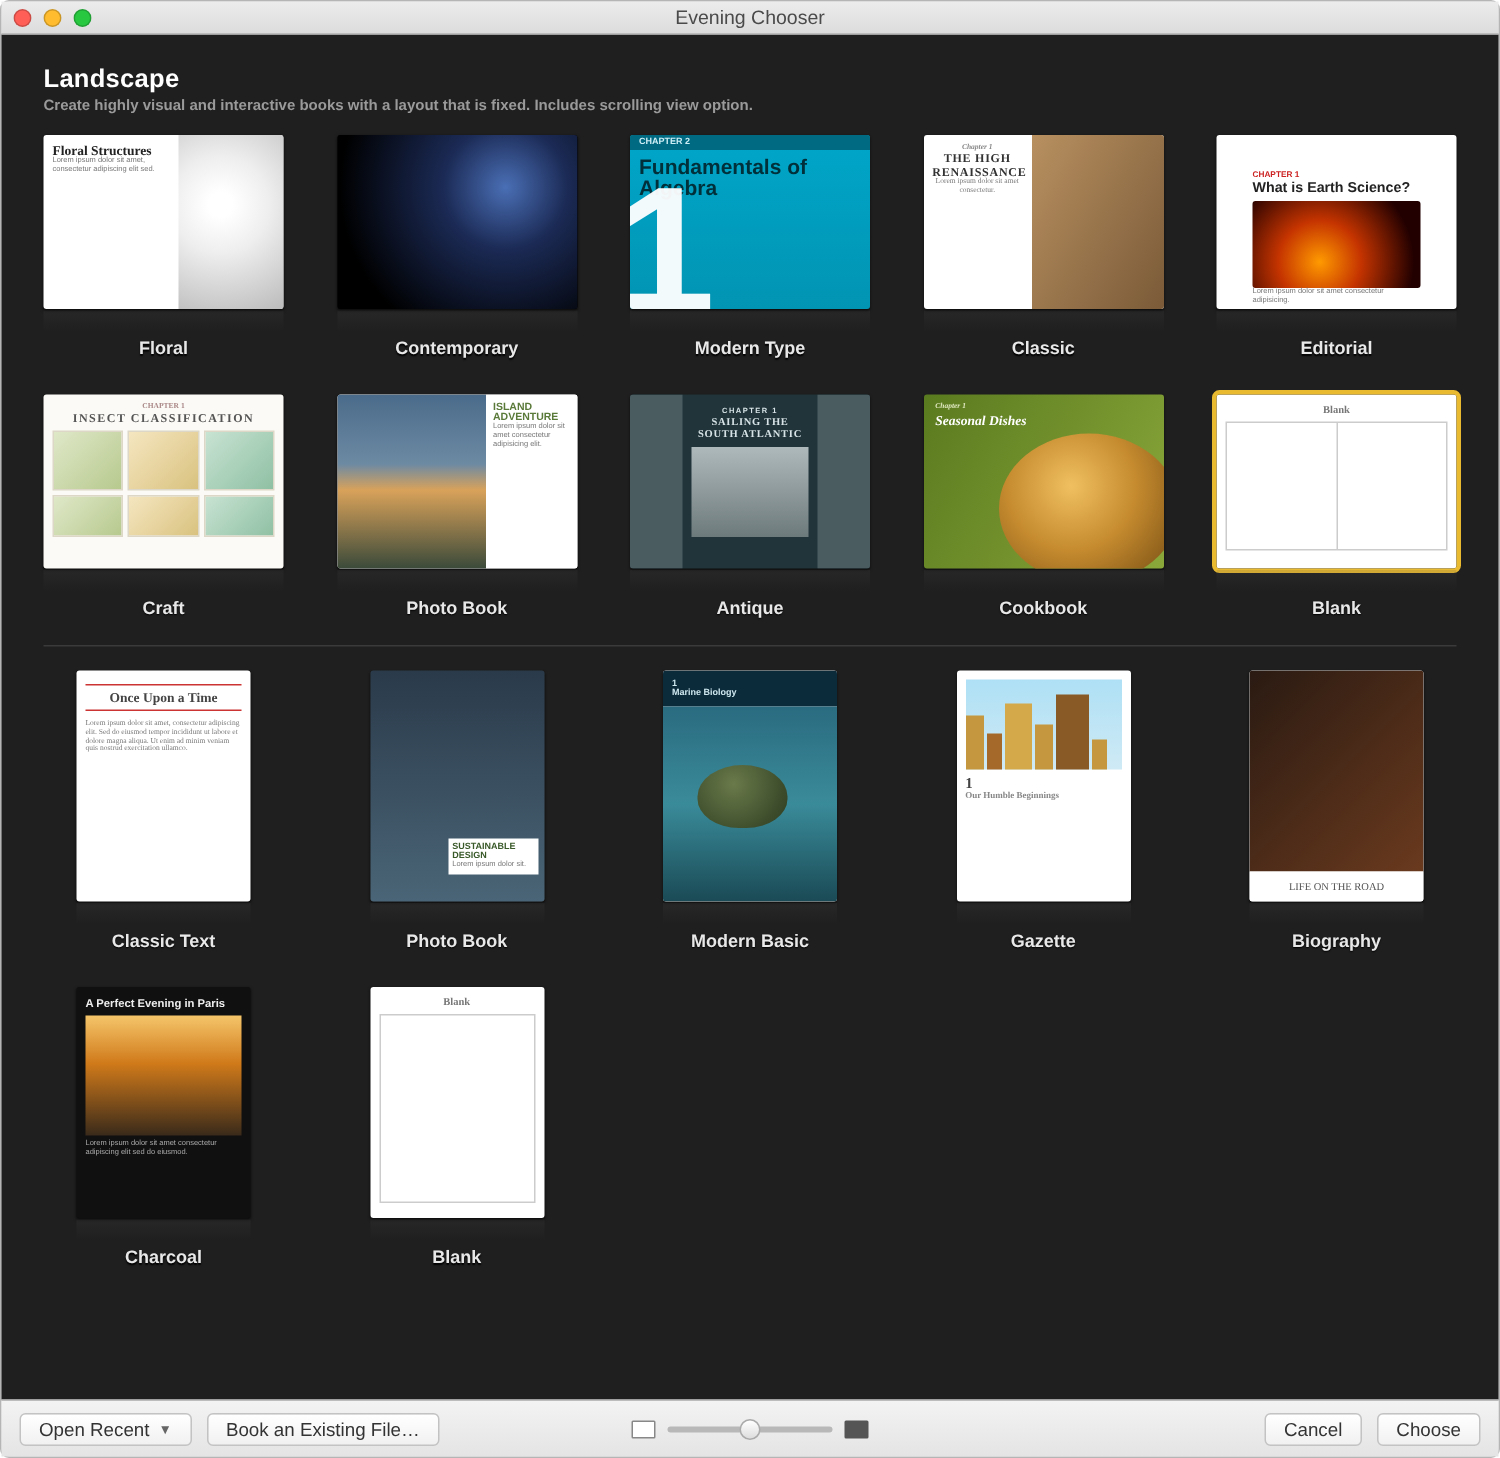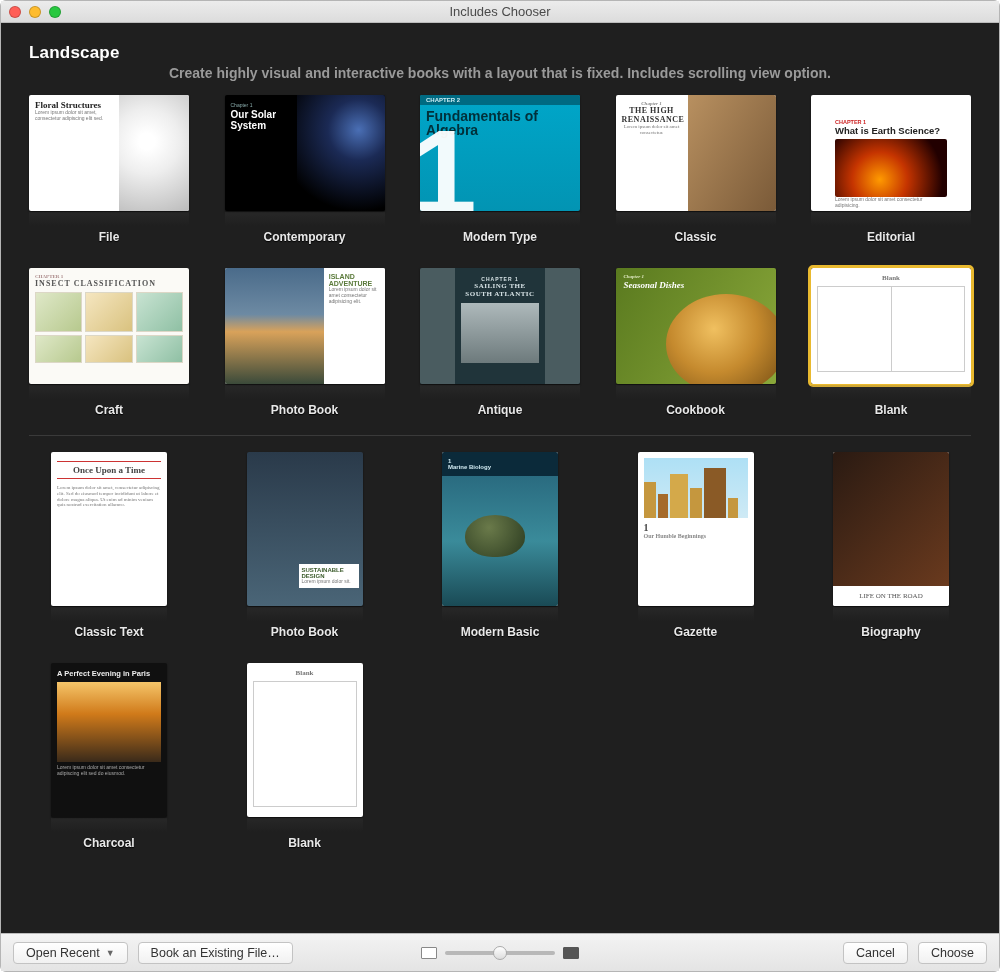--- a/index.html
+++ b/index.html
@@ -25,21 +25,21 @@
   .dot.green { background: #28c840; }
   .title { position: absolute; left:0; right:0; text-align:center; font-size:13px; color:#4a4a4a; }
   .content {
     flex: 1;
     background: #1f1f1f;
     overflow-y: auto;
     padding: 20px 28px 10px 28px;
     color: #fff;
   }
   .section-header h2 { font-size: 17px; font-weight: 600; margin-bottom: 2px; letter-spacing:.2px; }
-  .section-header p { font-size: 14px; color: #9a9a9a; font-weight:600; margin-bottom: 14px; text-align: center; }
+  .section-header p { font-size: 10px; color: #9a9a9a; font-weight:600; margin-bottom: 14px; }
   .grid {
     display: grid;
     grid-template-columns: repeat(5, 160px);
     justify-content: space-between;
     row-gap: 24px;
     margin-bottom: 18px;
   }
   .tile { width: 160px; cursor: pointer; }
   .thumb {
     width: 160px; height: 116px;
@@ -122,21 +122,21 @@
   .t-classic .lc{width:45%;padding:6px;text-align:center;font-family:serif;}
   .t-classic .lc h6{font-size:5px;font-style:italic;color:#888;}
   .t-classic .lc h5{font-size:8px;letter-spacing:.5px;color:#333;}
   .t-classic .rc{flex:1;background:linear-gradient(120deg,#b89060,#7a5a38);}
 
   .t-editorial{padding:24px;}
   .t-editorial .chap{font-size:5.5px;color:#c22;font-weight:800;}
   .t-editorial h5{font-size:9.5px;font-weight:800;color:#222;}
   .t-editorial .pic{margin-top:3px;height:58px;background:radial-gradient(circle at 40% 70%,#ff9a00 0%,#c53400 35%,#200 80%); border-radius:2px;}
 
-  .t-craft{padding:6px;text-align:left;font-family:serif;background:#fbfaf6!important;}
+  .t-craft{padding:6px;text-align:center;font-family:serif;background:#fbfaf6!important;}
   .t-craft h5{font-size:8px;letter-spacing:1px;color:#555;}
   .t-craft .row{display:flex;gap:3px;margin-top:4px;}
   .t-craft .cell{flex:1;height:40px;border:1px solid #dcd7c6;background:linear-gradient(135deg,#dfe8c8,#b7c98e);}
   .t-craft .cell:nth-child(2){background:linear-gradient(135deg,#f5e6c0,#d9c27f);}
   .t-craft .cell:nth-child(3){background:linear-gradient(135deg,#c8e3d2,#8fc0a4);}
 
   .t-photobook-l{display:flex;}
   .t-photobook-l .l{width:62%;background:linear-gradient(#4a6b8a 0%,#6d8aa3 40%,#d9a25a 55%, #3b4a3a 100%);}
   .t-photobook-l .r{flex:1;background:#fff;padding:5px;}
   .t-photobook-l .r h5{font-size:7px;font-weight:800;color:#5a7a3a;}
@@ -196,50 +196,46 @@
 </head>
 <body>
 
 <div class="window">
   <div class="titlebar">
     <div class="traffic">
       <div class="dot red"></div>
       <div class="dot yellow"></div>
       <div class="dot green"></div>
     </div>
-    <div class="title">Includes Chooser</div>
+    <div class="title">Evening Chooser</div>
   </div>
 
   <div class="content">
 
     <div class="section-header">
       <h2>Landscape</h2>
       <p>Create highly visual and interactive books with a layout that is fixed. Includes scrolling view option.</p>
     </div>
 
     <div class="grid">
 
       <div class="tile">
         <div class="thumb t-basic">
           <div class="left">
             <h5>Floral Structures</h5>
             <div class="tiny">Lorem ipsum dolor sit amet, consectetur adipiscing elit sed.</div>
           </div>
           <div class="right"></div>
         </div>
         <div class="reflection"></div>
-        <div class="caption">File</div>
+        <div class="caption">Floral</div>
       </div>
 
       <div class="tile">
         <div class="thumb t-contemporary">
-          <div class="lc">
-            <div class="tiny" style="color:#8aa">Chapter 1</div>
-            <h5>Our Solar System</h5>
-          </div>
           <div class="rc"></div>
         </div>
         <div class="reflection"></div>
         <div class="caption">Contemporary</div>
       </div>
 
       <div class="tile">
         <div class="thumb t-modern">
           <div class="bar">CHAPTER 2</div>
           <h5>Fundamentals of Algebra</h5>

